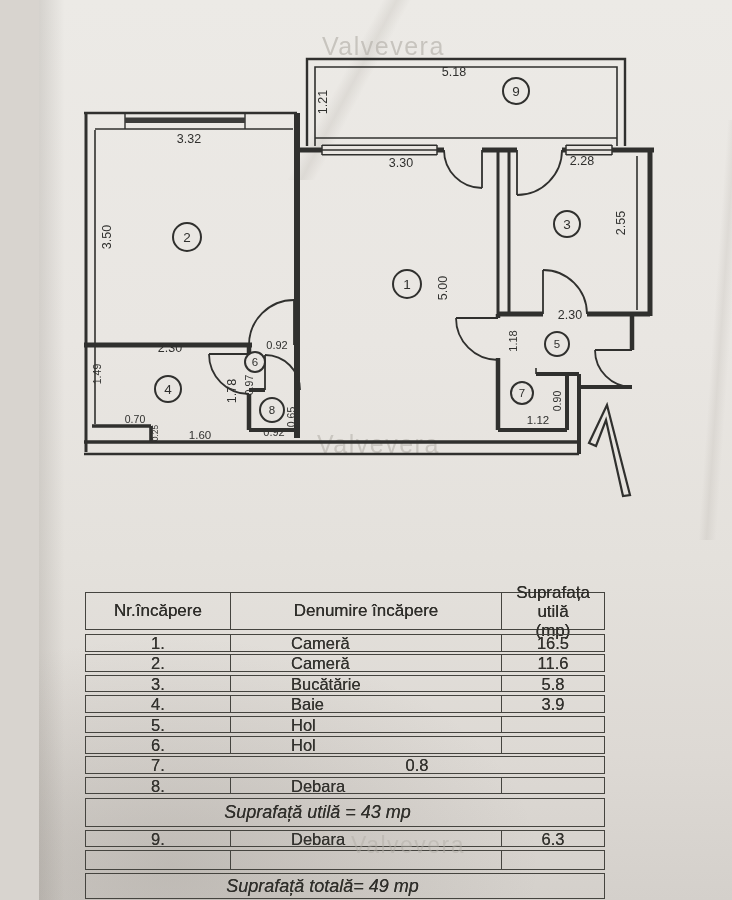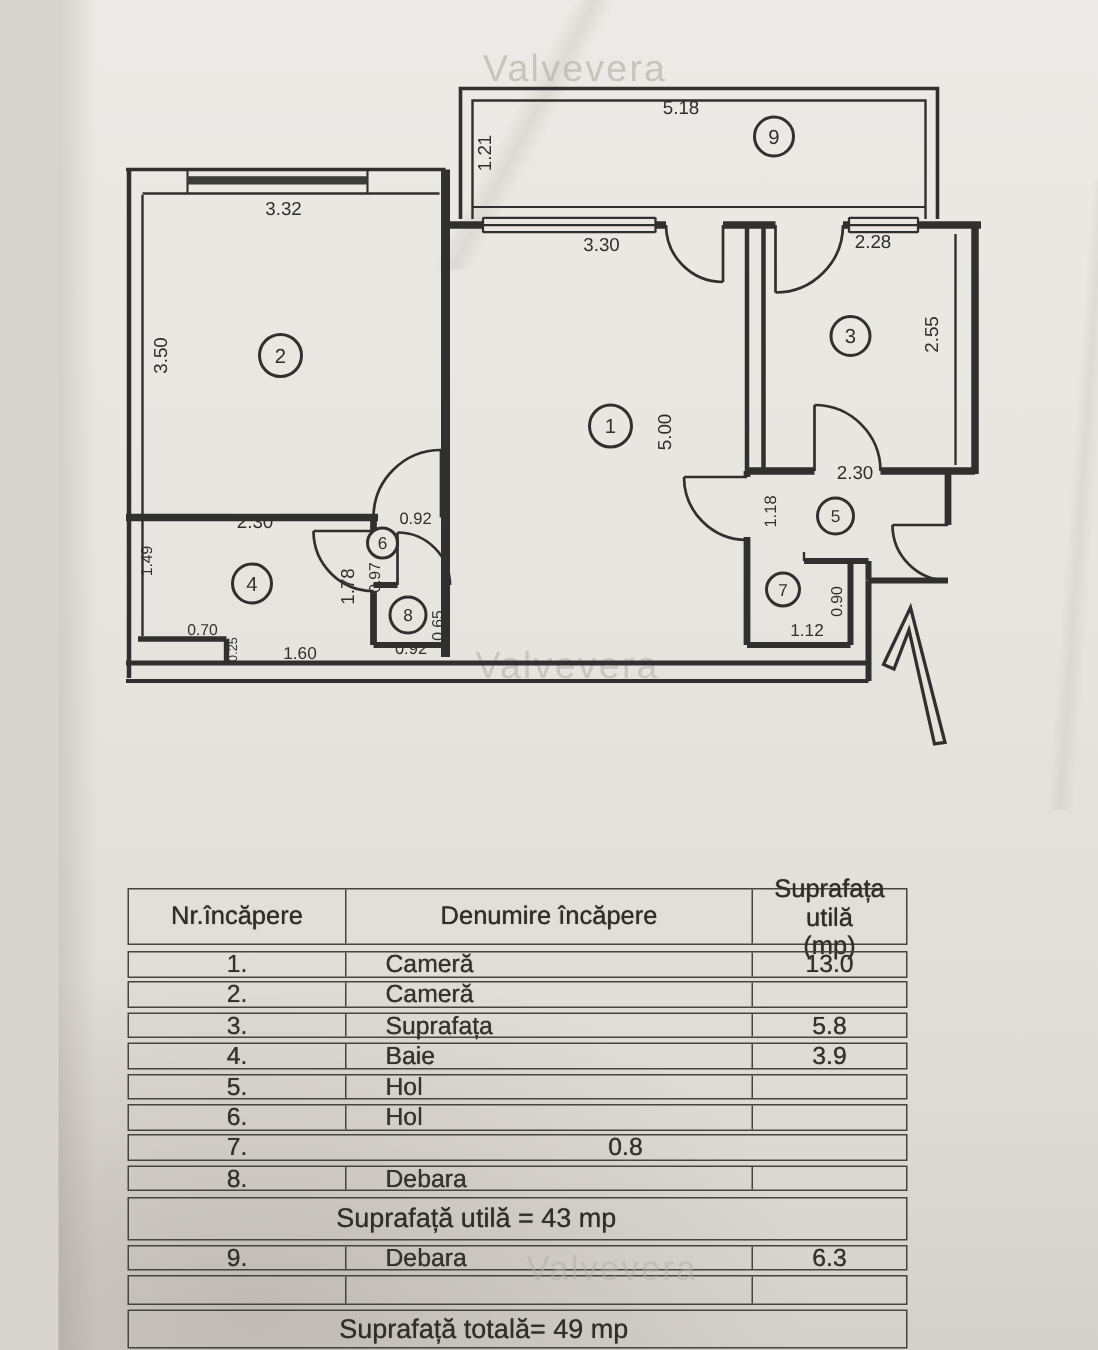--- a/index.html
+++ b/index.html
@@ -27,27 +27,27 @@
   svg#plan{position:absolute;left:0;top:0;}
   .stroke{stroke:#30302e;fill:none;}
   
   .tband{
     position:absolute;left:46px;width:520px;box-sizing:border-box;
     border:1.6px solid #45443f;display:flex;align-items:stretch;
     color:#33322e;
   }
   .tband .c1,.tband .c2,.tband .c3{box-sizing:border-box;}
   .c1{width:144px;text-align:center;}
-  .c2{width:272px;border-left:1.6px solid #45443f;border-right:1.6px solid #45443f;padding-left:26px;}
+  .c2{width:272px;border-left:1.6px solid #45443f;border-right:1.6px solid #45443f;padding-left:60px;}
   .c3{flex:1;text-align:center;}
   .hdr{font-size:17px;color:#2e2d29;text-shadow:0 0 0.6px #2e2d29;}
   .hdr .c1,.hdr .c2{display:flex;align-items:center;justify-content:center;padding-left:0;}
   .hdr .c3{display:flex;flex-direction:column;align-items:center;justify-content:center;line-height:19px;}
   .rowtext{font-size:16.5px;text-shadow:0 0 0.5px #3a3935;}
-  .sumband{justify-content:center;align-items:center;font-size:18px;
+  .sumband{justify-content:center;align-items:center;font-style:italic;font-size:18px;
     color:#2f2e2a;text-shadow:0 0 0.5px #3a3935;}
 </style>
 </head>
 <body>
 
 <div class="page">
 
   <div class="crease1"></div>
   <div class="crease2"></div>
 
@@ -231,29 +231,30 @@
       <div class="c3">
         <span>Suprafața utilă</span>
         <span>(mp)</span>
       </div>
     </div>
 
     <div id="rows-layer">
         <div class="tband rowtext" style="top: 634px; height: 17.5px; line-height: 17.5px;">
           <div class="c1">1.</div>
           <div class="c2">Cameră</div>
-          <div class="c3">13.0</div>
+          <div class="c3">16.5</div>
         </div>
         <div class="tband rowtext" style="top: 654.4px; height: 17.5px; line-height: 17.5px;">
           <div class="c1">2.</div>
           <div class="c2">Cameră</div>
+          <div class="c3">11.6</div>
         </div>
         <div class="tband rowtext" style="top: 674.8px; height: 17.5px; line-height: 17.5px;">
           <div class="c1">3.</div>
-          <div class="c2">Suprafața</div>
+          <div class="c2">Bucătărie</div>
           <div class="c3">5.8</div>
         </div>
         <div class="tband rowtext" style="top: 695.2px; height: 17.5px; line-height: 17.5px;">
           <div class="c1">4.</div>
           <div class="c2">Baie</div>
           <div class="c3">3.9</div>
         </div>
         <div class="tband rowtext" style="top: 715.6px; height: 17.5px; line-height: 17.5px;">
           <div class="c1">5.</div>
           <div class="c2">Hol</div>

